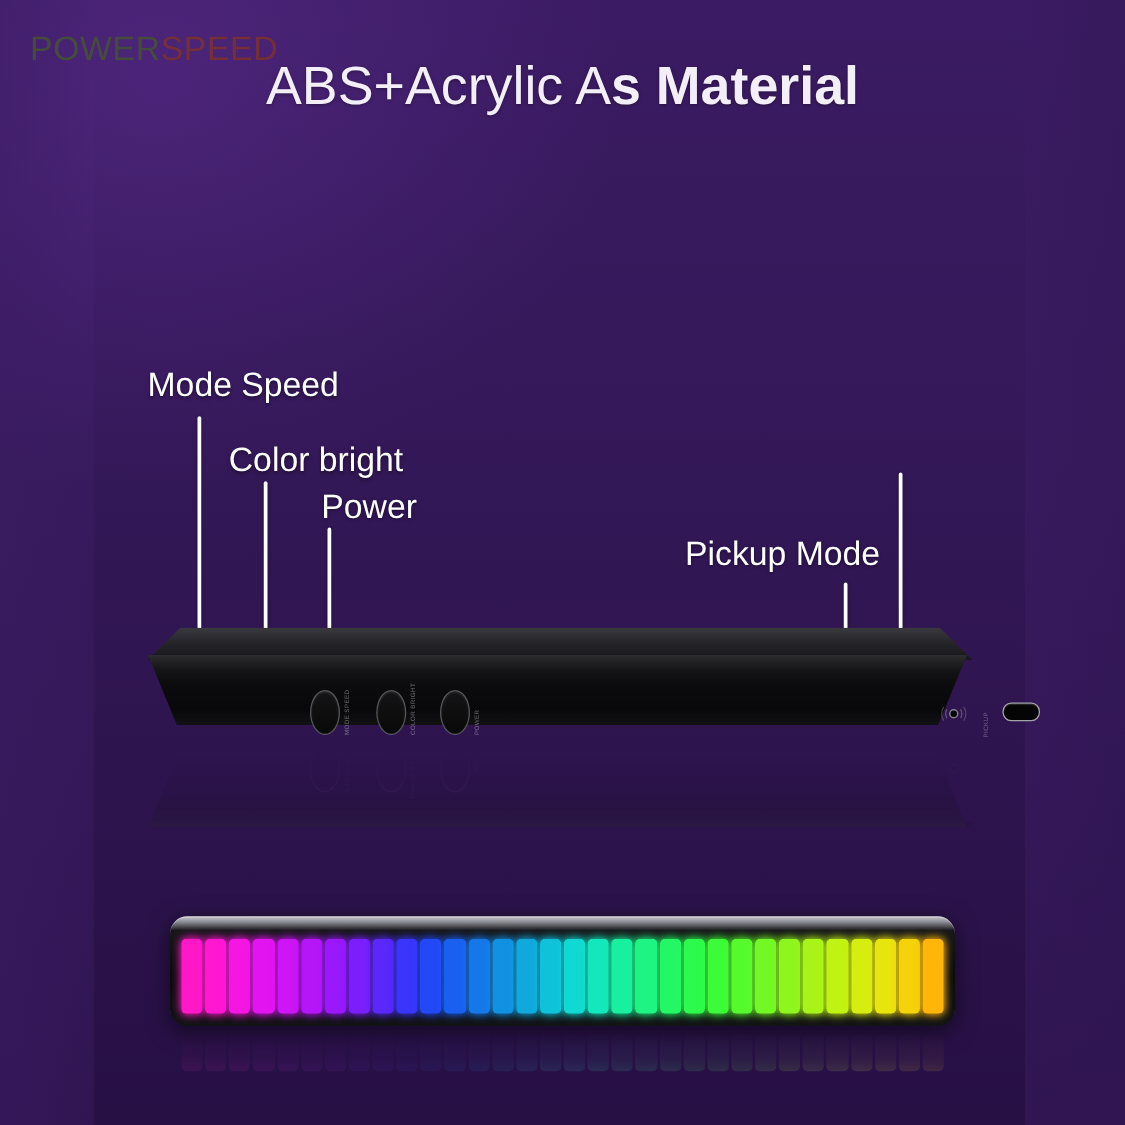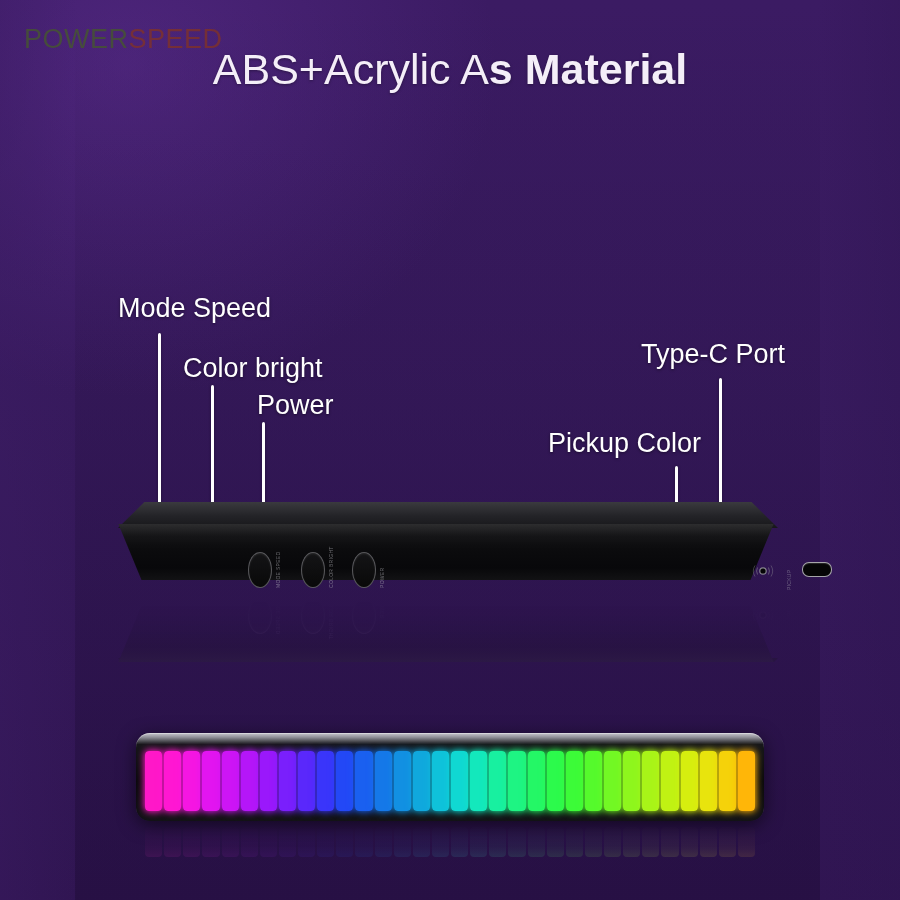--- a/index.html
+++ b/index.html
@@ -185,22 +185,21 @@
     <span class="wm-a">POWER</span><span class="wm-b">SPEED</span>
   </div>
 
   <div class="headline">
     <span class="thin">ABS+Acrylic A</span><span class="bold">s Material</span>
   </div>
 
   <div class="label lbl-mode">Mode Speed</div>
   <div class="label lbl-color">Color bright</div>
   <div class="label lbl-power">Power</div>
-  <div class="label lbl-pickup">Pickup Color</div>
-  <div class="label lbl-typec">Type-C Port</div>
+  <div class="label lbl-pickup">Pickup Mode</div>
 
   <div class="leader ld-mode"></div>
   <div class="leader ld-color"></div>
   <div class="leader ld-power"></div>
   <div class="leader ld-pickup"></div>
   <div class="leader ld-typec"></div>
 
   <div class="device" id="device">
     <div class="dev-top"></div>
     <div class="dev-face"></div>

